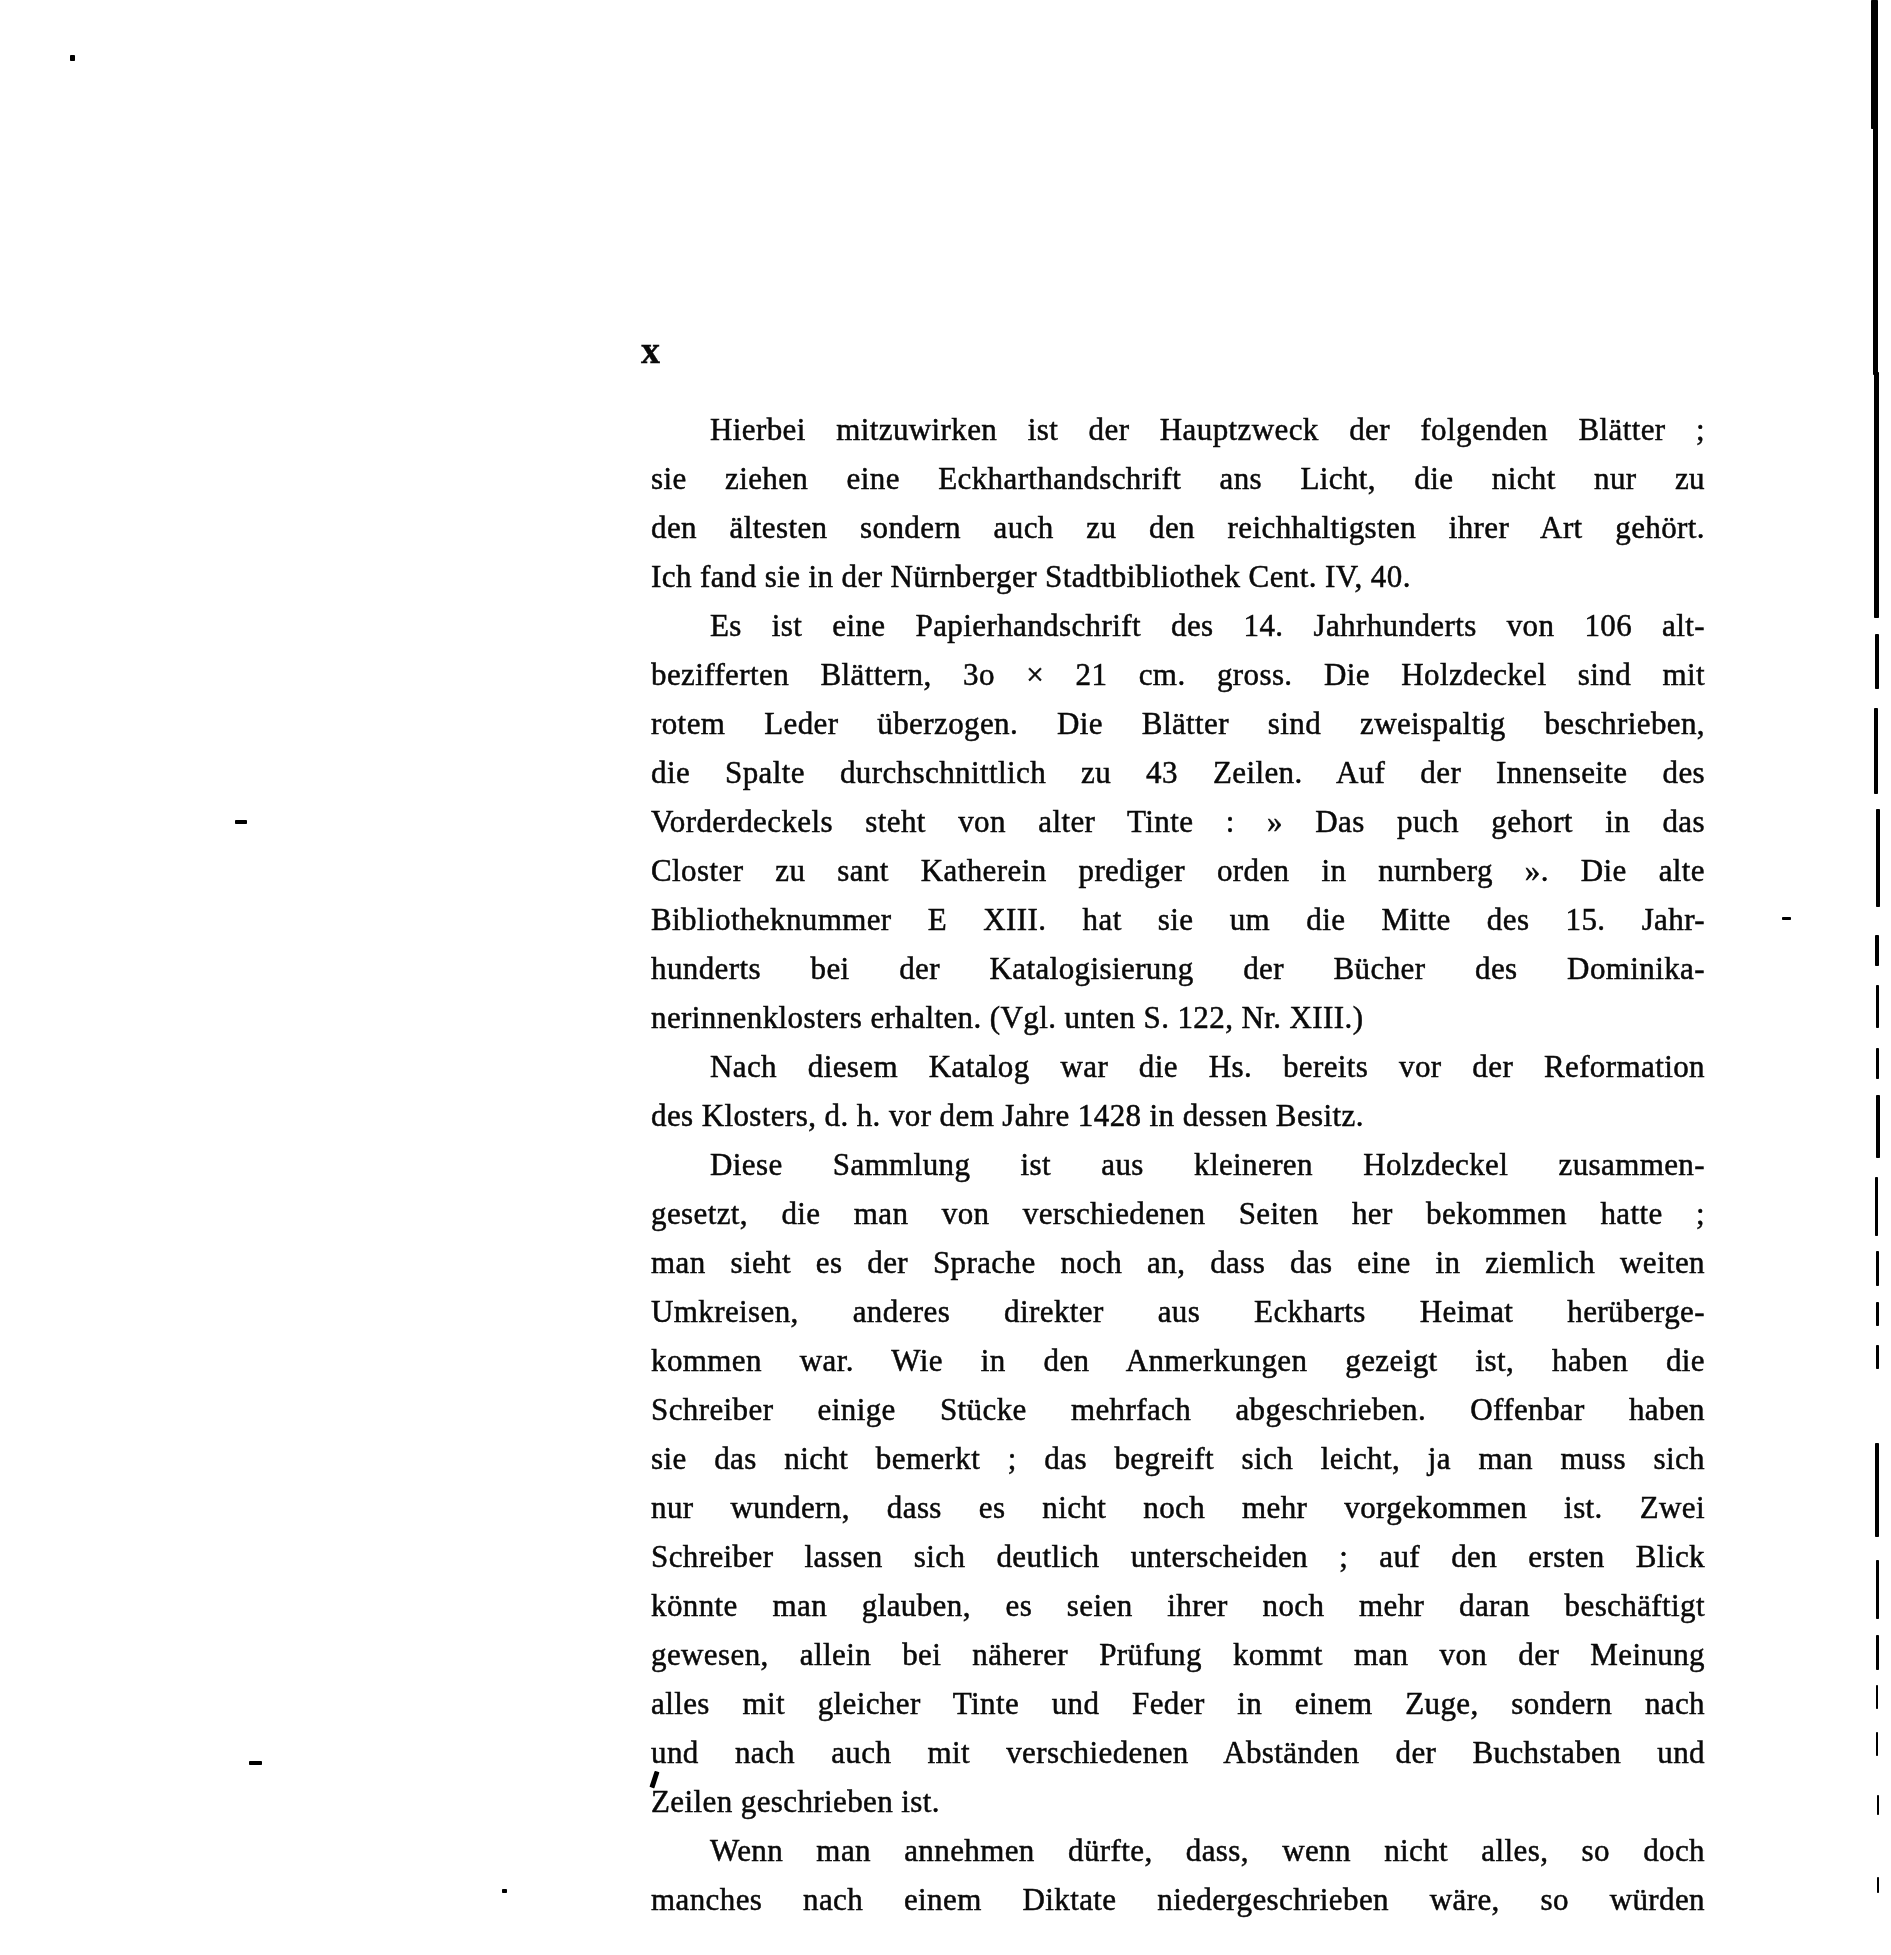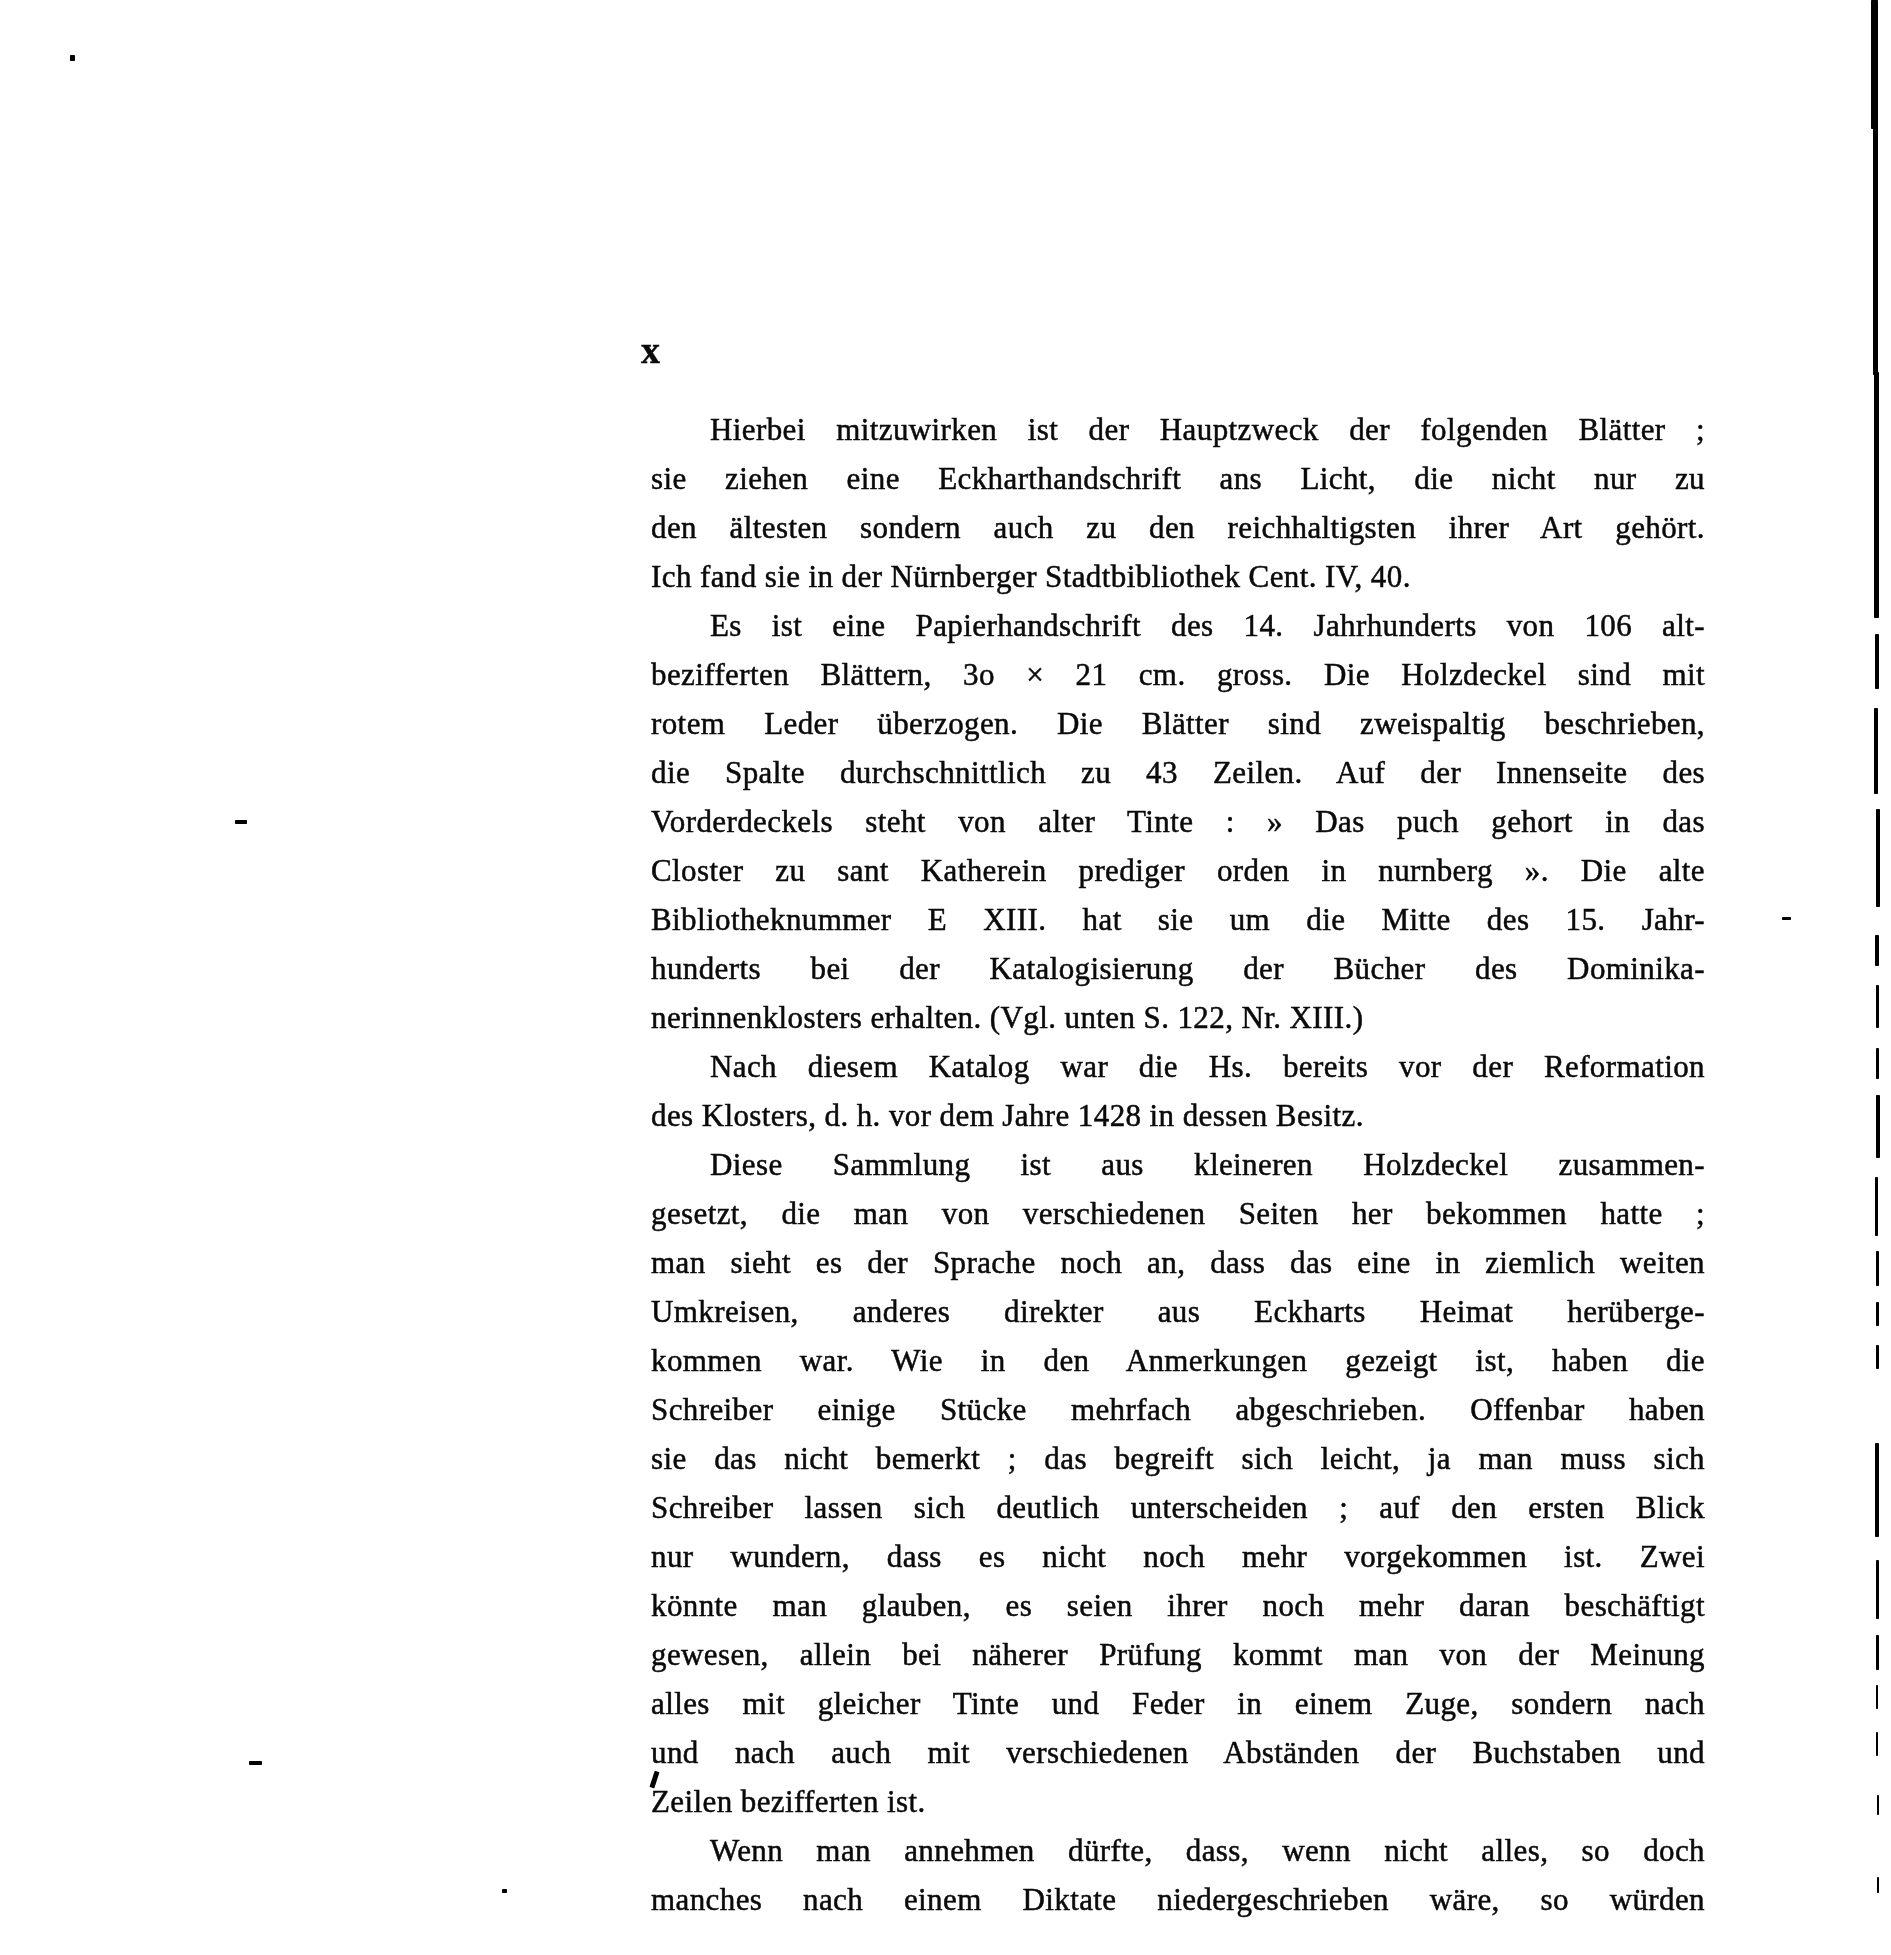--- a/index.html
+++ b/index.html
@@ -72,27 +72,27 @@
       <div class="line endline">nerinnenklosters erhalten. (Vgl. unten S. 122, Nr. XIII.)</div>
       <div class="line indent">Nach diesem Katalog war die Hs. bereits vor der Reformation</div>
       <div class="line endline">des Klosters, d. h. vor dem Jahre 1428 in dessen Besitz.</div>
       <div class="line indent">Diese Sammlung ist aus kleineren Holzdeckel zusammen-</div>
       <div class="line">gesetzt, die man von verschiedenen Seiten her bekommen hatte ;</div>
       <div class="line">man sieht es der Sprache noch an, dass das eine in ziemlich weiten</div>
       <div class="line">Umkreisen, anderes direkter aus Eckharts Heimat herüberge-</div>
       <div class="line">kommen war. Wie in den Anmerkungen gezeigt ist, haben die</div>
       <div class="line">Schreiber einige Stücke mehrfach abgeschrieben. Offenbar haben</div>
       <div class="line">sie das nicht bemerkt ; das begreift sich leicht, ja man muss sich</div>
+      <div class="line">nur wundern, dass es nicht noch mehr vorgekommen ist. Zwei</div>
       <div class="line">Schreiber lassen sich deutlich unterscheiden ; auf den ersten Blick</div>
-      <div class="line">nur wundern, dass es nicht noch mehr vorgekommen ist. Zwei</div>
       <div class="line">könnte man glauben, es seien ihrer noch mehr daran beschäftigt</div>
       <div class="line">gewesen, allein bei näherer Prüfung kommt man von der Meinung</div>
       <div class="line">alles mit gleicher Tinte und Feder in einem Zuge, sondern nach</div>
       <div class="line">und nach auch mit verschiedenen Abständen der Buchstaben und</div>
-      <div class="line endline">Zeilen bezifferten ist.</div>
+      <div class="line endline">Zeilen geschrieben ist.</div>
       <div class="line indent">Wenn man annehmen dürfte, dass, wenn nicht alles, so doch</div>
       <div class="line">manches nach einem Diktate niedergeschrieben wäre, so würden</div>
     </div>
 
   <div id="artifacts">
       <div class="art" style="left: 1871px; top: 0px; width: 6.6px; height: 129px;"></div>
       <div class="art" style="left: 1873px; top: 125px; width: 5.1px; height: 250px;"></div>
       <div class="art" style="left: 1874px; top: 372px; width: 4.7px; height: 246px;"></div>
       <div class="art" style="left: 1875px; top: 634px; width: 3.9px; height: 55px;"></div>
       <div class="art" style="left: 1874px; top: 708px; width: 3.9px; height: 86px;"></div>

